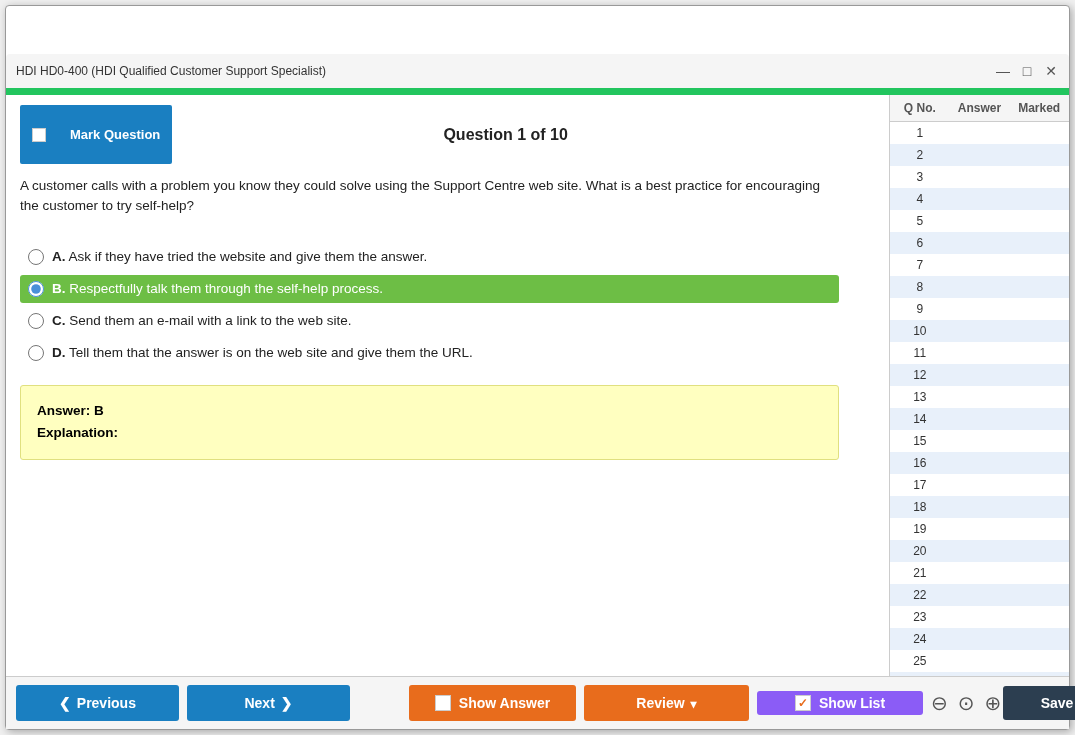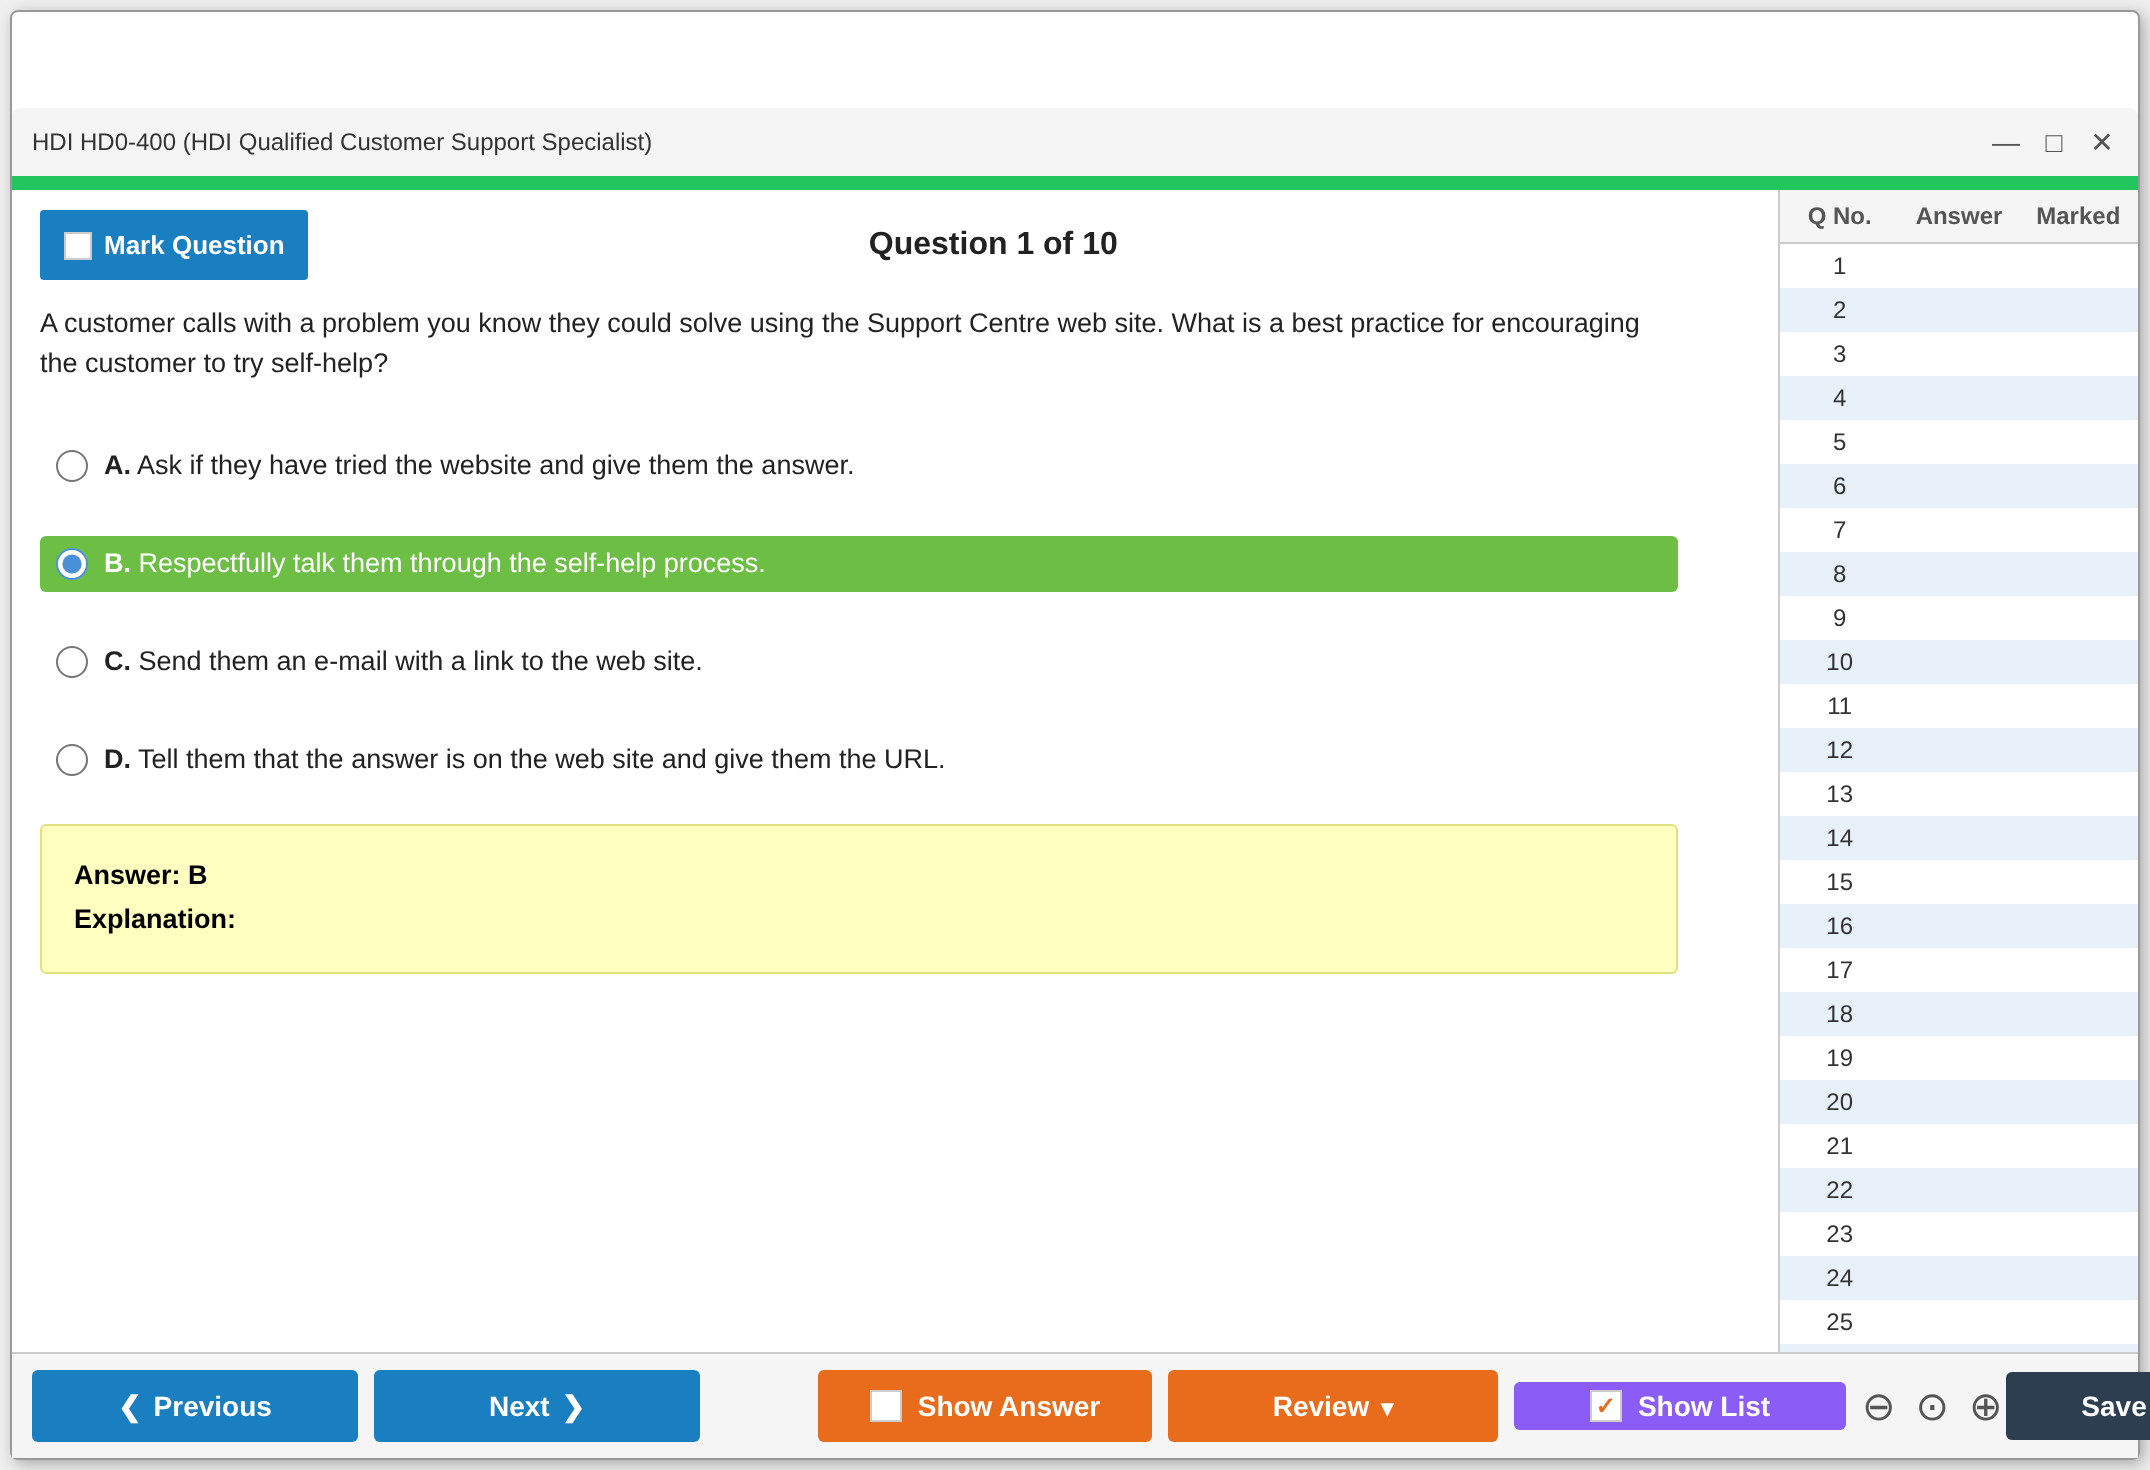--- a/index.html
+++ b/index.html
@@ -63,28 +63,28 @@
     }
     .header-row {
       display: flex;
       align-items: center;
       margin-bottom: 12px;
     }
     .mark-question-btn {
       background: #1a7fc1;
       color: #fff;
       border: none;
-      padding: 10px 12px;
+      padding: 22px 12px;
       cursor: pointer;
       font-size: 13px;
       font-weight: bold;
       border-radius: 2px;
       display: flex;
       align-items: center;
-      gap: 6px;
+      gap: 24px;
     }
     .mark-question-btn .checkbox-icon {
       width: 14px;
       height: 14px;
       background: #fff;
       border: 1px solid #ccc;
       display: inline-block;
     }
     .question-title {
       flex: 1;
@@ -95,21 +95,21 @@
     }
     .question-text {
       font-size: 13.5px;
       color: #222;
       margin-bottom: 26px;
       line-height: 1.5;
     }
     .options {
       display: flex;
       flex-direction: column;
-      gap: 21px;
+      gap: 4px;
       margin-bottom: 18px;
     }
     .option-item {
       display: flex;
       align-items: center;
       gap: 8px;
       padding: 6px 8px;
       border-radius: 3px;
       cursor: pointer;
     }

